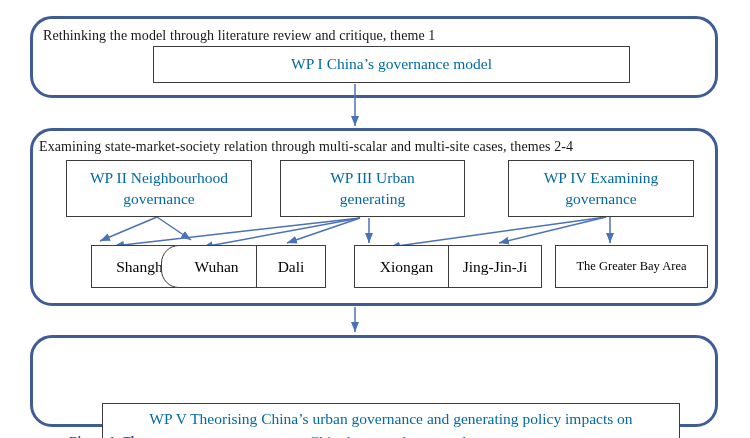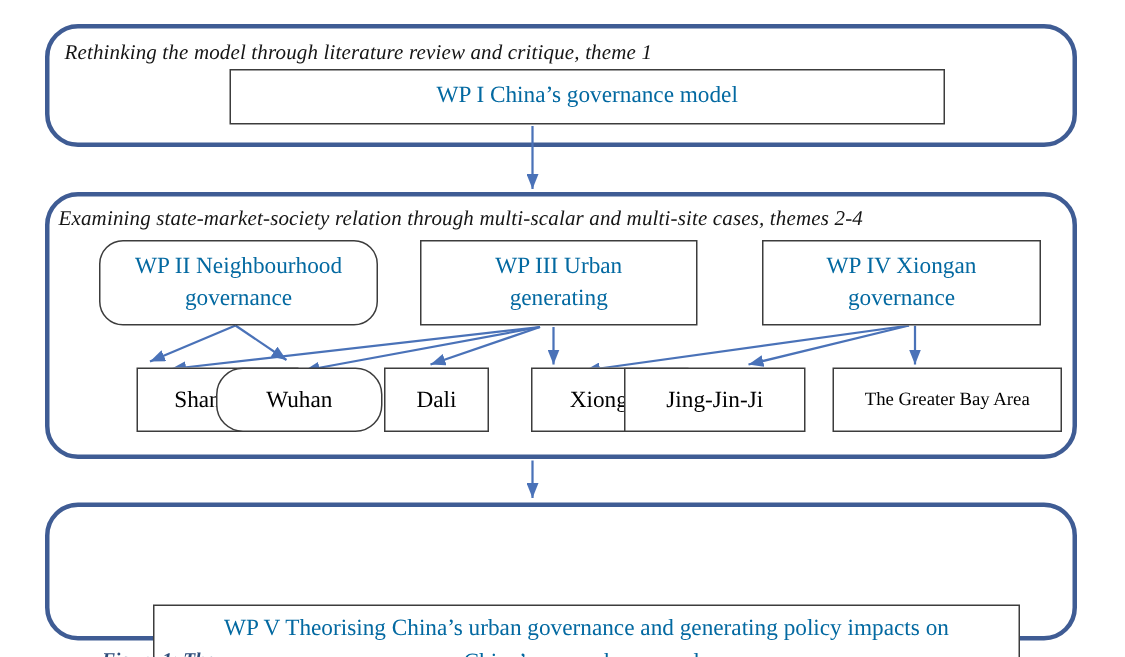--- a/index.html
+++ b/index.html
@@ -8,46 +8,46 @@
     font-family:"Liberation Serif","DejaVu Serif",serif;
   }
   .section{
     position:absolute;left:30px;width:688px;box-sizing:border-box;
     border:3.5px solid #3f5c94;border-radius:22px;background:#ffffff;
   }
   #sec-top{top:16px;height:82px;}
   #sec-mid{top:128px;height:178px;}
   #sec-bot{top:335px;height:92px;}
   .sec-label{
-    position:absolute;font-style:italic;font-size:14px;color:#151515;
+    position:absolute;font-size:14px;color:#151515;
     white-space:nowrap;letter-spacing:0.1px;
   }
   #lbl-top{left:43px;top:28px;}
   #lbl-mid{left:39px;top:139px;}
   #lbl-bot{left:43px;top:345px;}
   .wpbox{
     position:absolute;box-sizing:border-box;border:1.3px solid #3c3c3c;background:#ffffff;
     display:flex;align-items:center;justify-content:center;text-align:center;
     font-size:15.5px;line-height:1.3;color:#0369a1;
   }
   #wp1{left:153px;top:46px;width:477px;height:37px;}
-  #wp2{left:66px;top:160px;width:186px;height:57px;padding:0 10px;border-radius:16px;}
+  #wp2{left:66px;top:160px;width:186px;height:57px;padding:0 10px;}
   #wp3{left:280px;top:160px;width:185px;height:57px;padding:0 24px;}
   #wp4{left:508px;top:160px;width:186px;height:57px;padding:0 24px;}
   .citybox{
     position:absolute;top:245px;height:43px;box-sizing:border-box;
     border:1.3px solid #3c3c3c;background:#ffffff;
     display:flex;align-items:center;justify-content:center;text-align:center;
     font-size:15.5px;color:#000;
   }
   #city-shanghai{left:54px;width:108px;margin-left:37px;}
-  #city-wuhan{left:144px;width:111px;border-radius:18px;}
+  #city-wuhan{left:161px;width:111px;border-radius:18px;}
   #city-dali{left:256px;width:70px;}
   #city-xiongan{left:354px;width:105px;}
-  #city-jjj{left:416px;width:121px;}
+  #city-jjj{left:448px;width:94px;}
   #city-gba{left:555px;width:153px;font-size:12.5px;}
   #wp5{left:102px;top:363px;width:578px;height:54px;padding:0 31px;line-height:1.5;margin-top:40px;}
   #arrow-layer{position:absolute;left:0;top:0;width:750px;height:438px;pointer-events:none;}
   #caption-clip{
     position:absolute;left:68px;top:431px;width:600px;height:7px;overflow:hidden;
   }
   #caption-text{
     font-weight:bold;font-style:italic;font-size:13px;color:#2e4d7b;white-space:nowrap;
   }
 </style>
@@ -83,21 +83,21 @@
       <line x1="610" y1="217" x2="610" y2="243" marker-end="url(#ah)"></line>
     </g>
   </svg>
 
   <div class="sec-label" id="lbl-top">Rethinking the model through literature review and critique, theme 1</div>
   <div class="sec-label" id="lbl-mid">Examining state-market-society relation through multi-scalar and multi-site cases, themes 2-4</div>
 
   <div class="wpbox" id="wp1">WP I China’s governance model</div>
   <div class="wpbox" id="wp2">WP II Neighbourhood governance</div>
   <div class="wpbox" id="wp3">WP III Urban generating</div>
-  <div class="wpbox" id="wp4">WP IV Xiongan governance</div>
+  <div class="wpbox" id="wp4">WP IV Examining governance</div>
 
   <div class="citybox" id="city-shanghai">Shanghai</div>
   <div class="citybox" id="city-wuhan">Wuhan</div>
   <div class="citybox" id="city-dali">Dali</div>
   <div class="citybox" id="city-xiongan">Xiongan</div>
   <div class="citybox" id="city-jjj">Jing-Jin-Ji</div>
   <div class="citybox" id="city-gba">The Greater Bay Area</div>
 
   <div class="wpbox" id="wp5">WP V Theorising China’s urban governance and generating policy impacts on China’s new urban agenda</div>
 

